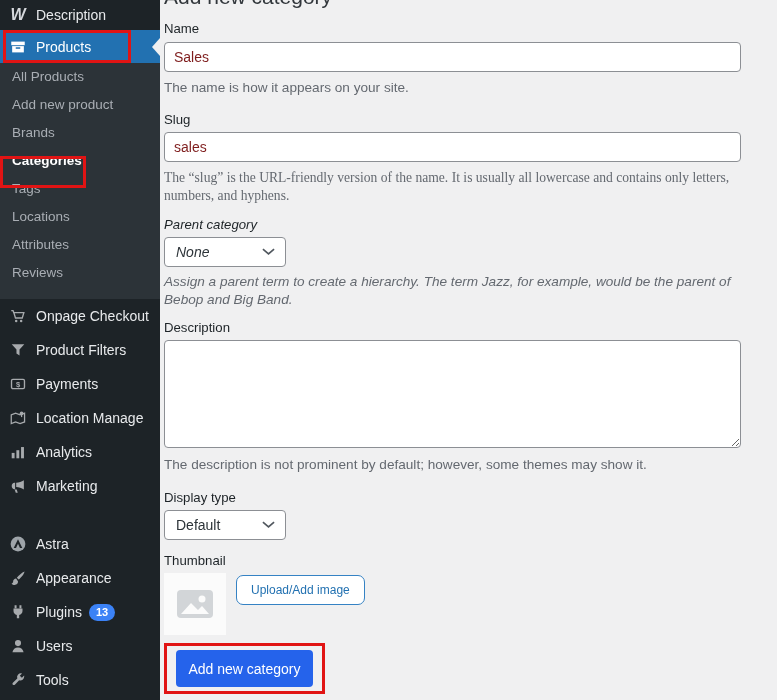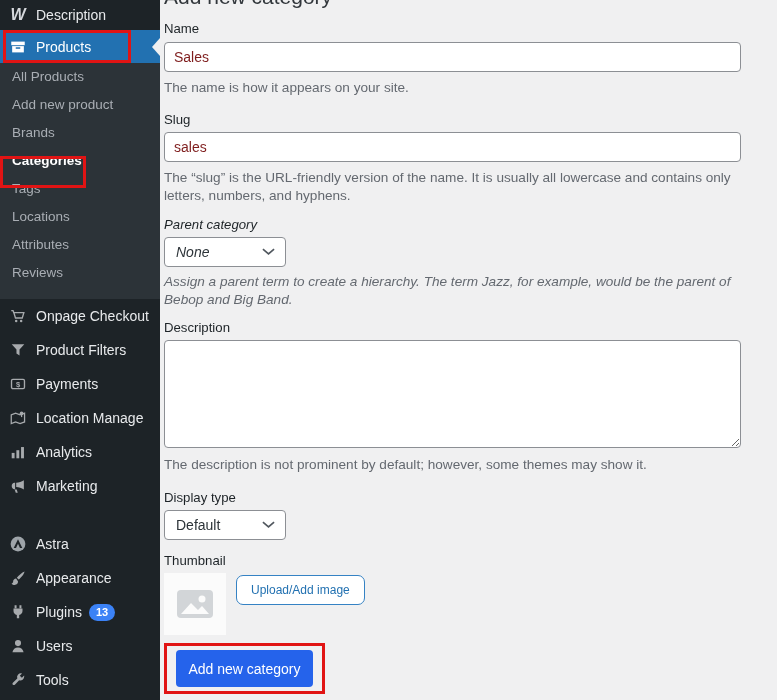--- a/index.html
+++ b/index.html
@@ -56,21 +56,21 @@
   textarea.desc { display:block; width:100%; height:108px; box-sizing:border-box;
                   border:1px solid #8c8f94; border-radius:4px; padding:6px 9px;
                   font-size:14px; color:#2c3338; font-family:inherit; resize:both;
                   background:#fff; }
 
   .sec-name    { margin-top:14px; }
   .sec-name    .text-input { margin-top:6px; }
   .sec-name    .help { margin-top:7px; }
   .sec-slug    { margin-top:16px; }
   .sec-slug    .text-input { margin-top:5px; }
-  .sec-slug    .help { margin-top:7px; }
+  .sec-slug    .help { margin-top:7px;font-family:Liberation Serif, serif; }
   .sec-parent  { margin-top:13px;font-style:italic; }
   .sec-parent  .select { margin-top:5px; }
   .sec-parent  .help { margin-top:6px; }
   .sec-desc    { margin-top:12px; }
   .sec-desc    textarea { margin-top:5px; }
   .sec-desc    .help { margin-top:8px; }
   .sec-display { margin-top:17px; }
   .sec-display .select { margin-top:5px; }
   .sec-thumb   { margin-top:14px; }
   .thumb-row   { display:flex; align-items:flex-start; margin-top:5px; }

